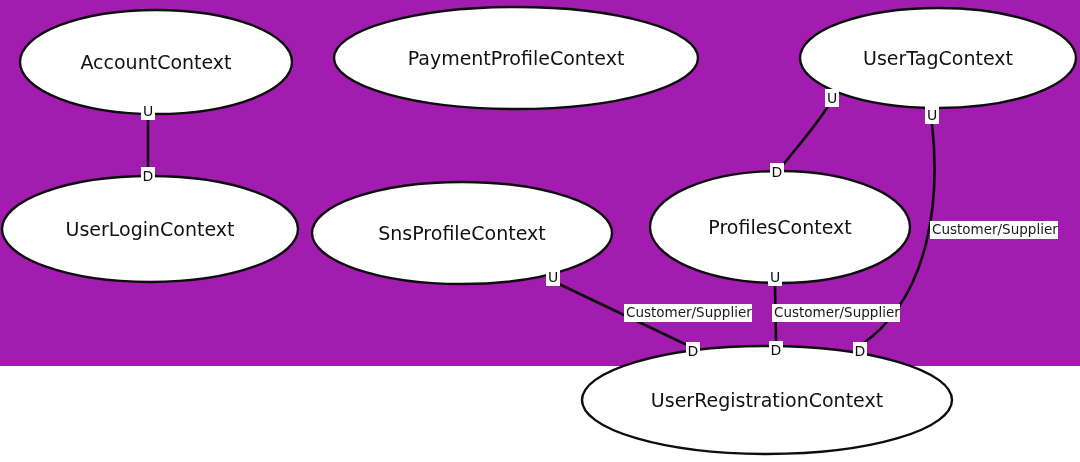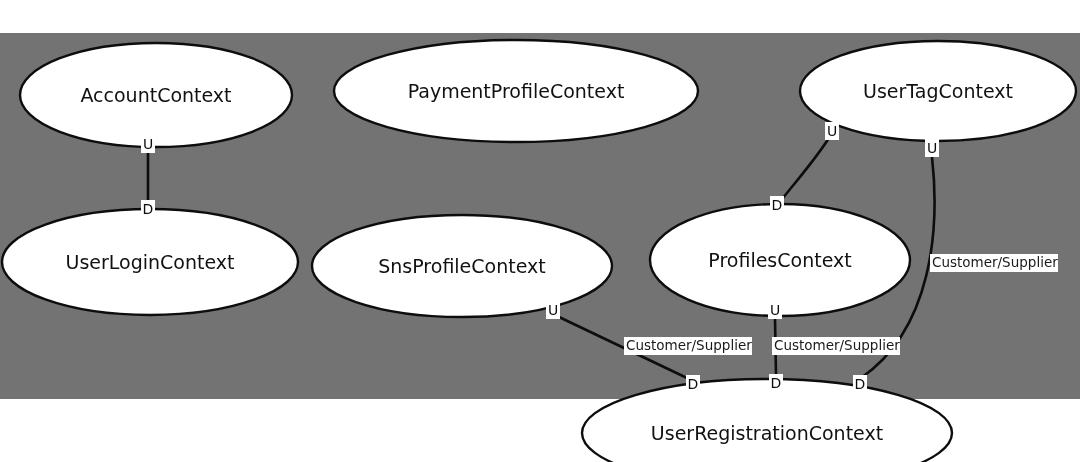--- a/index.html
+++ b/index.html
@@ -10,22 +10,21 @@
   body {
     width: 1080px;
     height: 462px;
     font-family: "DejaVu Sans", "Liberation Sans", sans-serif;
     overflow: hidden;
   }
   #diagram-root {
     position: relative;
     width: 1080px;
     height: 366px;
-    background: #737373;
-    margin-top: 33px;
+    background: #a21caf;
   }
   #diagram-svg {
     display: block;
     width: 1080px;
     height: 462px;
   }
   .ctx-ellipse {
     fill: #ffffff;
     stroke: #0d0d0d;
     stroke-width: 2.4;

